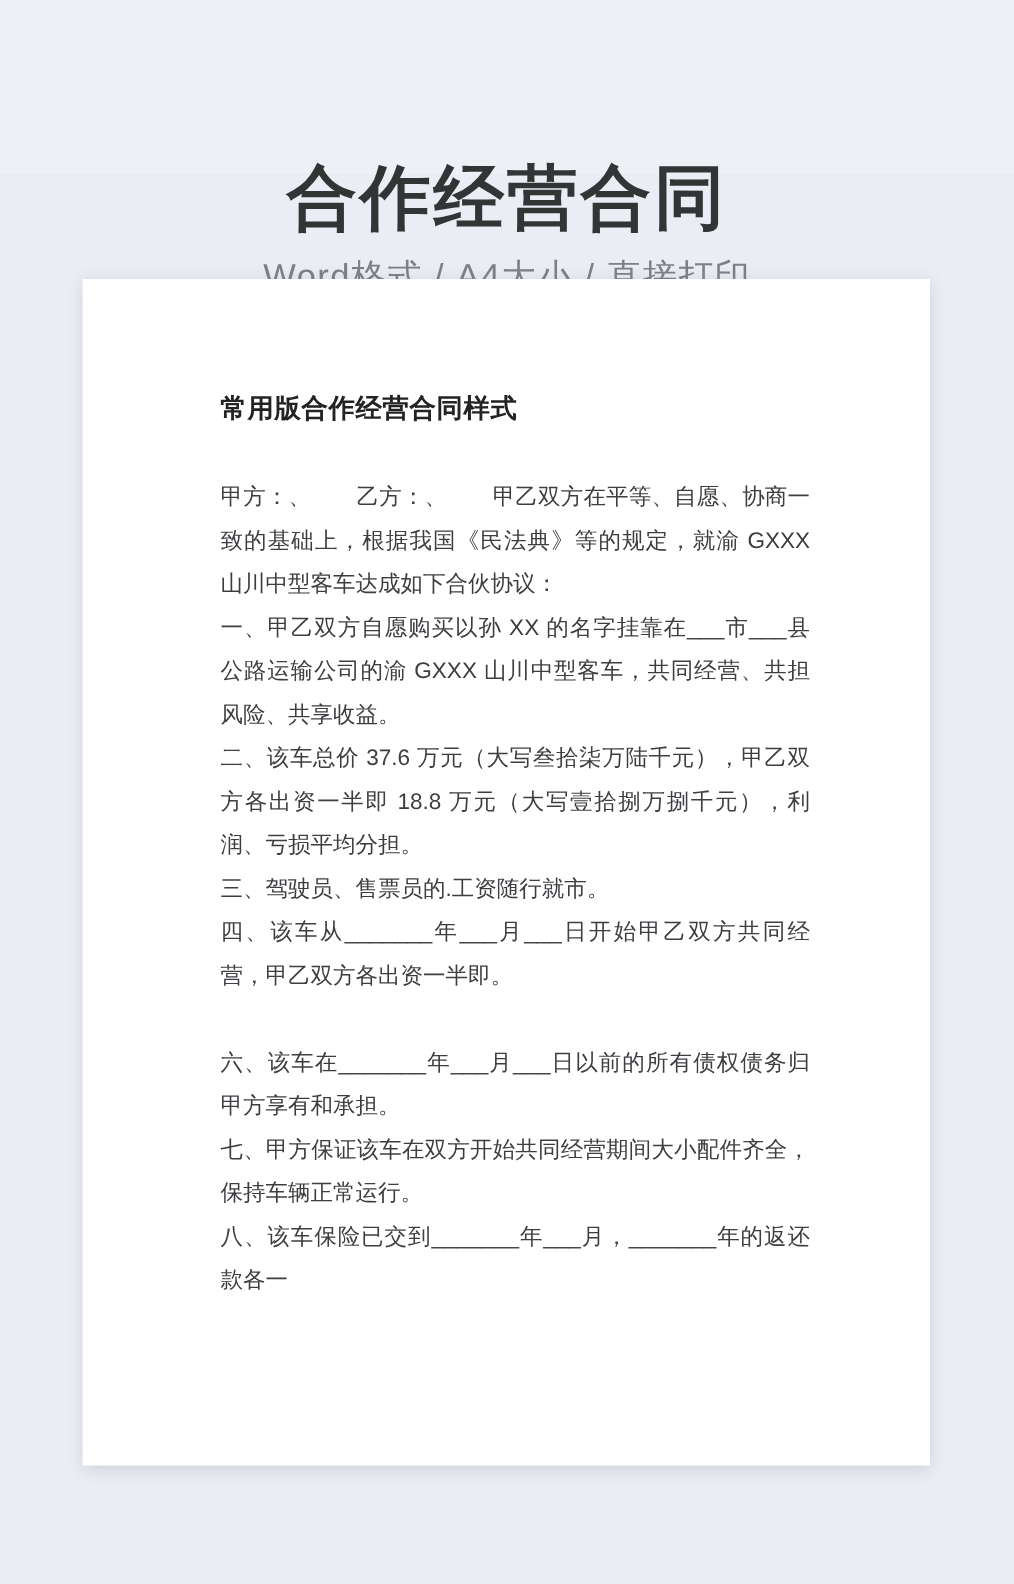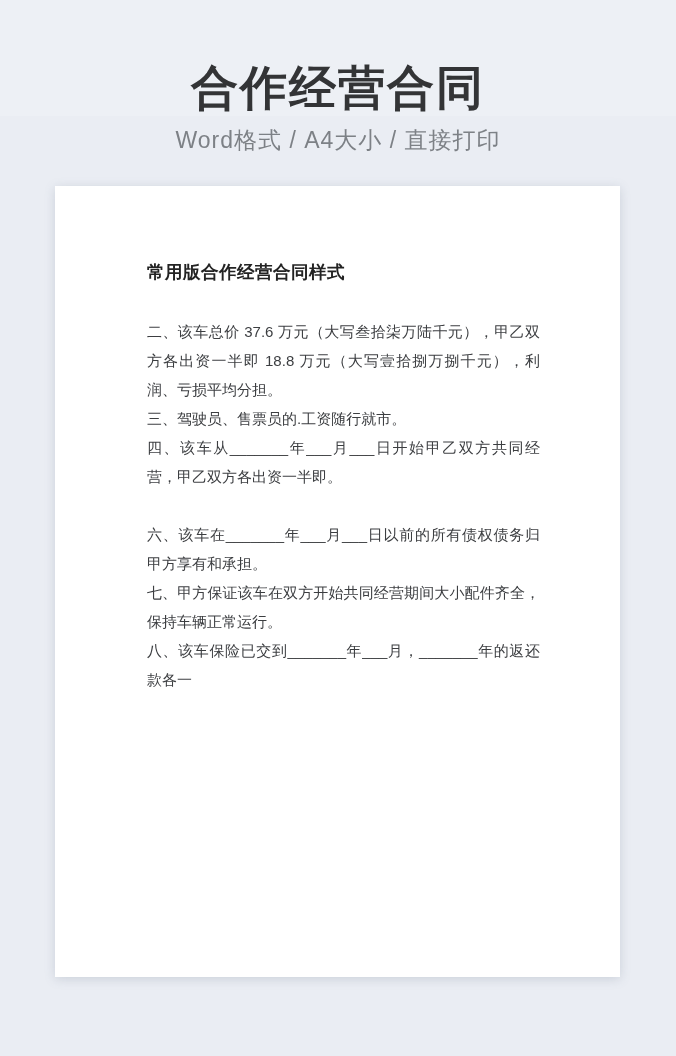--- a/index.html
+++ b/index.html
@@ -18,20 +18,21 @@
   .banner {
     padding-top: 62px;
     text-align: center;
   }
   .banner-title {
     font-size: 47px;
     font-weight: 800;
     color: #333436;
     letter-spacing: 2px;
     line-height: 1.1;
+    margin-top: 44px;
   }
   .banner-subtitle {
     margin-top: 11px;
     font-size: 23px;
     color: #7d8186;
     letter-spacing: 1px;
   }
   .paper {
     position: absolute;
     left: 55px;
@@ -68,20 +69,22 @@
 <div class="viewport">
 
   <header class="banner">
     <h1 class="banner-title">合作经营合同</h1>
     <div class="banner-subtitle">Word格式 / A4大小 / 直接打印</div>
   </header>
 
   <section class="paper">
     <div class="paper-content">
       <h2 class="doc-title">常用版合作经营合同样式</h2>
+      <p class="doc-paragraph">甲方：、　　乙方：、　　甲乙双方在平等、自愿、协商一致的基础上，根据我国《民法典》等的规定，就渝 GXXX 山川中型客车达成如下合伙协议：</p>
+      <p class="doc-paragraph">一、甲乙双方自愿购买以孙 XX 的名字挂靠在___市___县公路运输公司的渝 GXXX 山川中型客车，共同经营、共担风险、共享收益。</p>
       <p class="doc-paragraph">二、该车总价 37.6 万元（大写叁拾柒万陆千元），甲乙双方各出资一半即 18.8 万元（大写壹拾捌万捌千元），利润、亏损平均分担。</p>
       <p class="doc-paragraph">三、驾驶员、售票员的.工资随行就市。</p>
       <p class="doc-paragraph">四、该车从_______年___月___日开始甲乙双方共同经营，甲乙双方各出资一半即。</p>
       <p class="doc-paragraph"></p>
       <p class="doc-paragraph">六、该车在_______年___月___日以前的所有债权债务归甲方享有和承担。</p>
       <p class="doc-paragraph">七、甲方保证该车在双方开始共同经营期间大小配件齐全，保持车辆正常运行。</p>
       <p class="doc-paragraph">八、该车保险已交到_______年___月，_______年的返还款各一</p>
     </div>
   </section>
 

